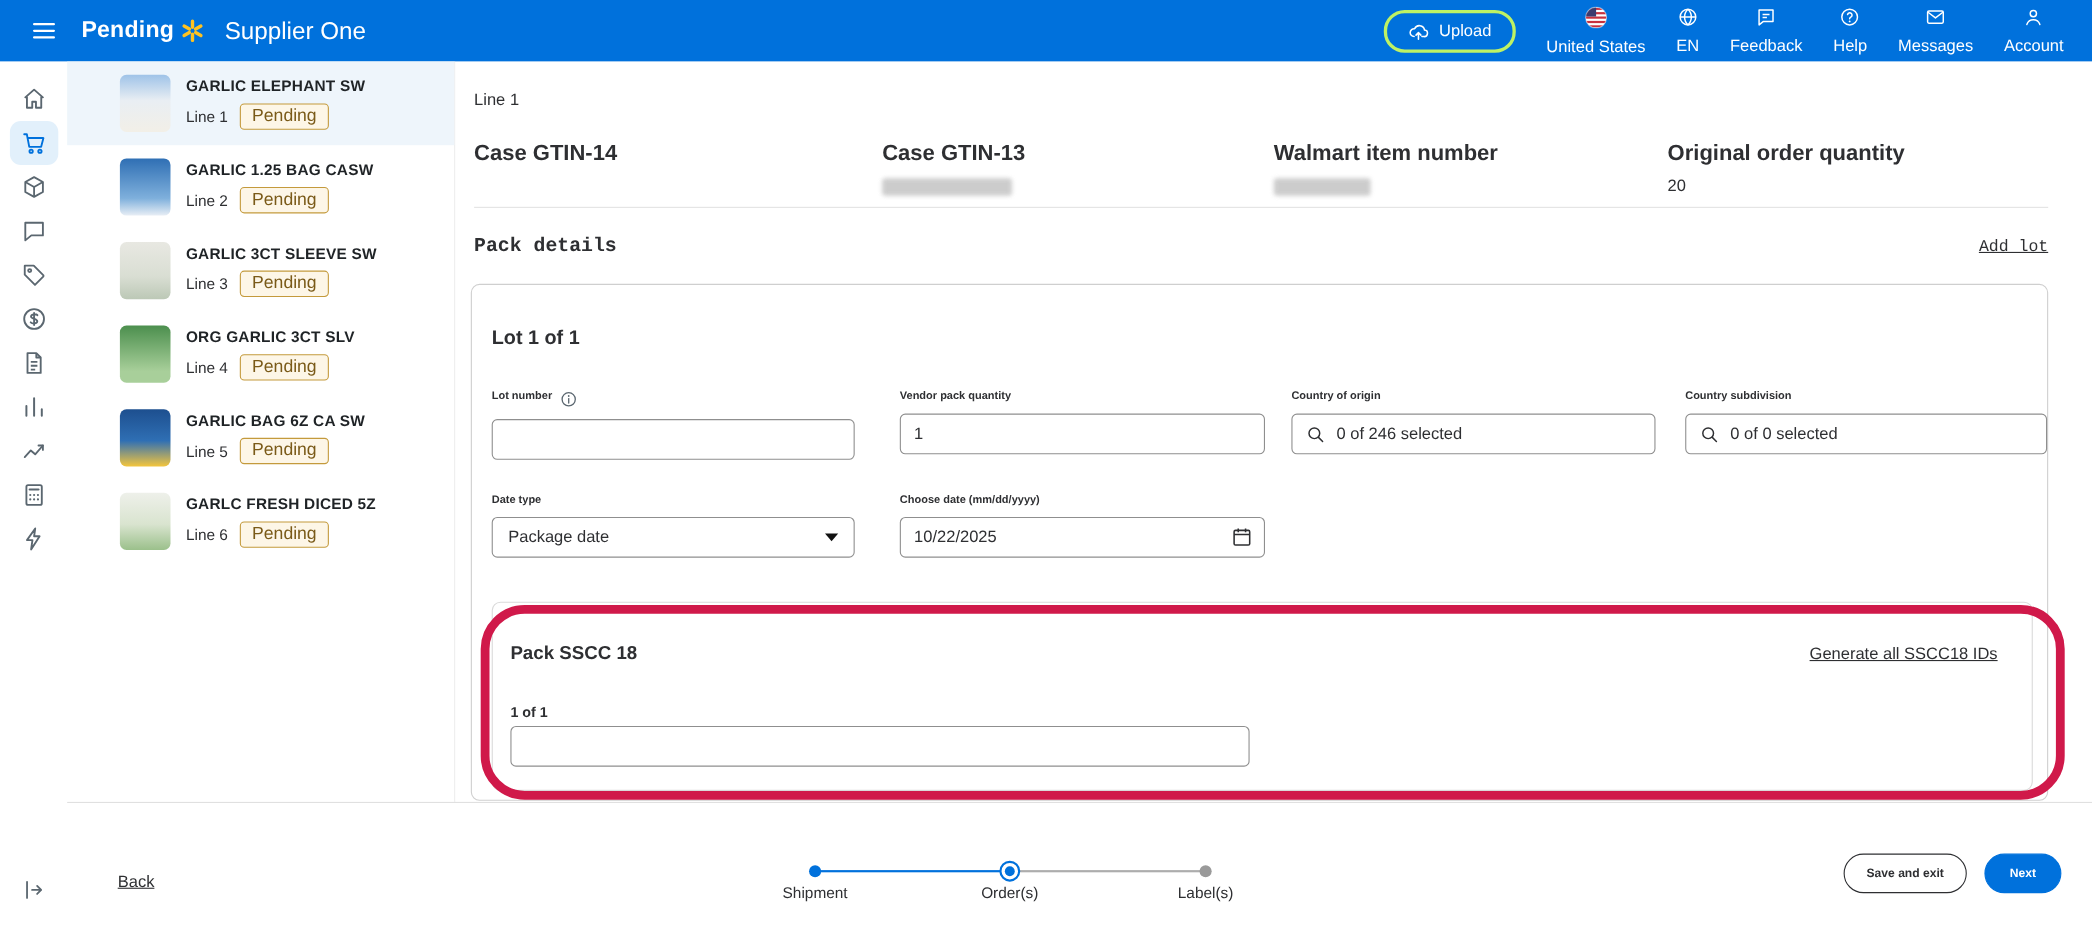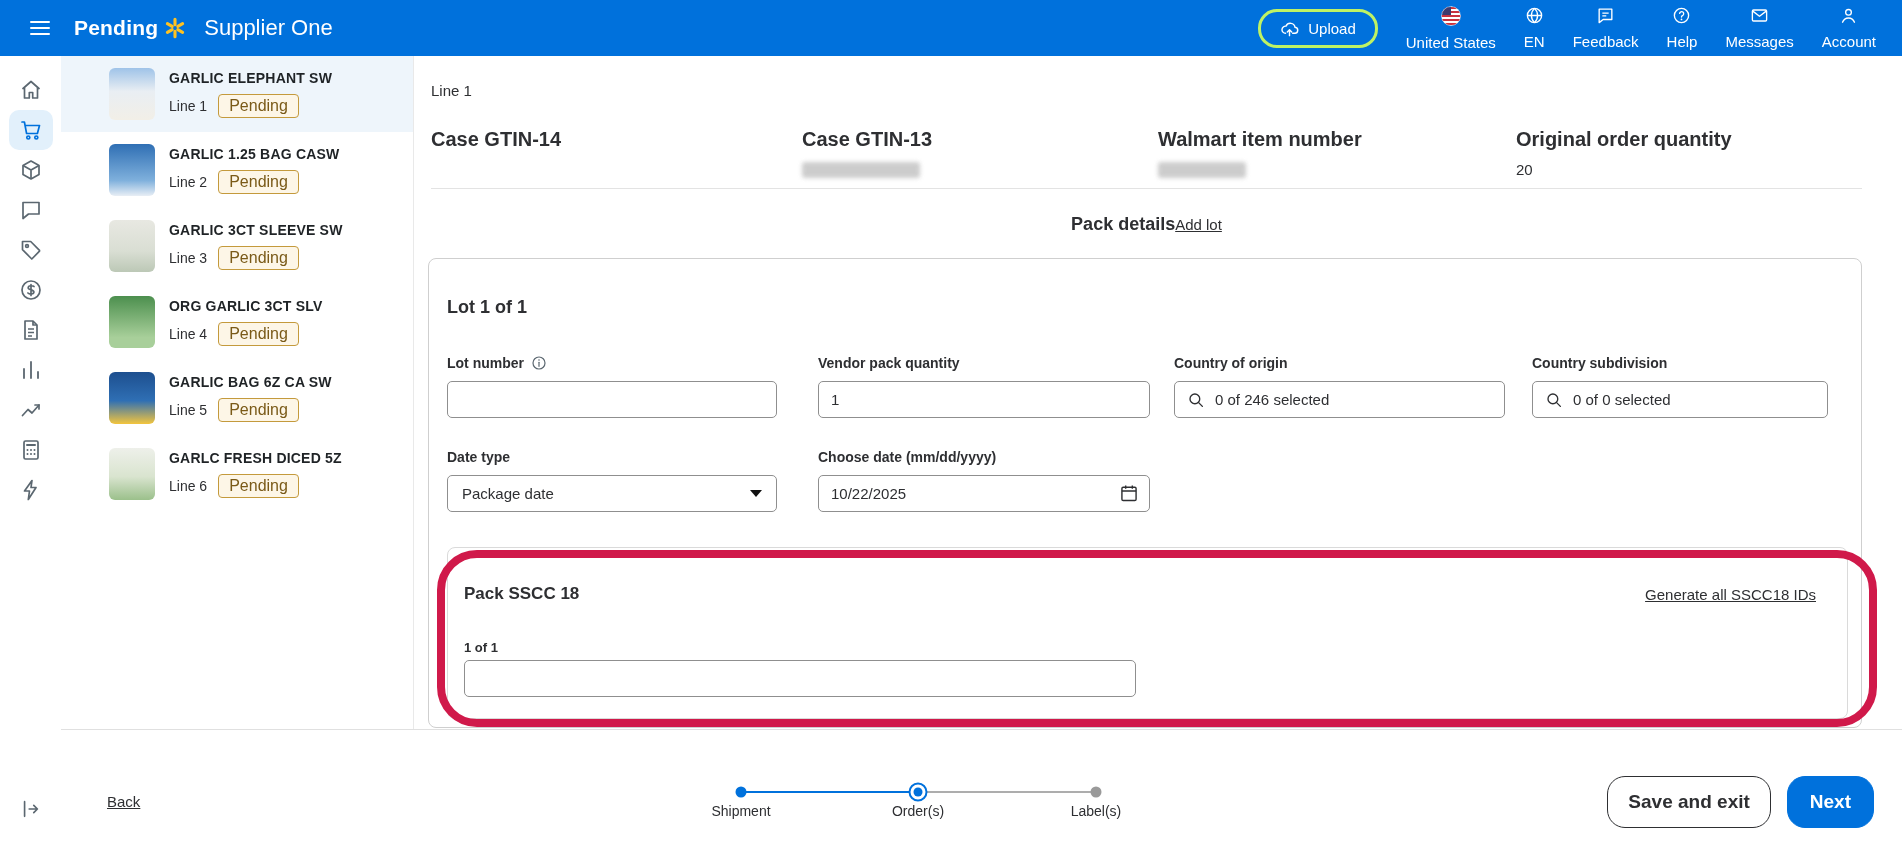--- a/index.html
+++ b/index.html
@@ -40,32 +40,32 @@
 
   
   .content { position:absolute; left:414px; top:56px; width:1488px; height:673px; background:#fff; }
   .line-label { position:absolute; left:17px; top:26px; font-size:15px; }
   .sum-grid { position:absolute; left:17px; top:72px; width:1431px; display:grid; grid-template-columns:371px 356px 358px auto; }
   .sum-label { font-size:20px; font-weight:bold; }
   .sum-value { font-size:15px; margin-top:10px; }
   .redacted { width:118px; height:16px; background:#c4c4c4; border-radius:3px; filter:blur(2px); opacity:.85; margin-top:11px; }
   .redacted.small { width:88px; }
   .content-divider { position:absolute; left:17px; top:132px; width:1431px; height:1px; background:#e3e3e3; }
-  .pack-row { position:absolute; left:17px; top:158px; width:1431px; display:flex; justify-content:center; align-items:center; }
+  .pack-row { position:absolute; left:17px; top:158px; width:1431px; display:flex; justify-content:space-between; align-items:center;font-family:Liberation Mono, monospace; }
   .pack-title { font-size:18px; font-weight:bold; }
   .link { font-size:15px; color:#2e2f32; text-decoration:underline; cursor:pointer; }
 
   .lot-card { position:absolute; left:14px; top:202px; width:1434px; height:470px; border:1px solid #cfcfcf; border-radius:8px; background:#fff; }
   .lot-title { position:absolute; left:18px; top:38px; font-size:18px; font-weight:bold; }
   .fields-grid { position:absolute; left:18px; width:1399px; display:grid; grid-template-columns:371px 356px 358px auto; }
   .row1 { top:96px; }
   .row2 { top:190px; }
-  .f-label { display:flex; gap:7px; font-size:14px; font-weight:bold; margin-bottom:10px; }
+  .f-label { display:flex; gap:7px; font-size:10px; font-weight:bold; margin-bottom:10px; }
   input.txt { height:37px; border:1px solid #8f8f8f; border-radius:5px; padding:0 12px; font-size:15px; font-family:inherit; color:#2e2f32; background:#fff; }
-  .w1{width:330px}.w2{width:332px}.w3{width:331px}.w4{width:296px}
+  .w1{width:330px}.w2{width:332px}.w3{width:331px}.w4{width:329px}
   .input-like { height:37px; border:1px solid #8f8f8f; border-radius:5px; padding:0 12px; display:flex; align-items:center; gap:10px; font-size:15px; cursor:pointer; background:#fff; }
   .select-like { height:37px; border:1px solid #8f8f8f; border-radius:5px; padding:0 14px; display:flex; align-items:center; justify-content:space-between; font-size:15px; cursor:pointer; background:#fff; }
   .caret { width:0; height:0; border-left:6px solid transparent; border-right:6px solid transparent; border-top:7px solid #111; }
   .date-wrap { position:relative; width:332px; }
   .date-wrap input { width:100%; padding-right:42px; }
   .date-icon { position:absolute; right:11px; top:8px; cursor:pointer; color:#2e2f32; }
 
   .sscc-card { position:absolute; left:18px; top:288px; width:1401px; height:172px; border:1px solid #dadada; border-radius:8px; background:#fff; }
   .sscc-head { position:absolute; left:16px; top:36px; width:1352px; display:flex; justify-content:space-between; align-items:center; }
   .sscc-title { font-size:17px; font-weight:bold; }
@@ -83,21 +83,21 @@
   .seg1 { left:680px; width:177px; background:#0071dc; }
   .seg2 { left:857px; width:178px; background:#adadad; }
   .dot { position:absolute; border-radius:50%; transform:translate(-50%,-50%); }
   .dot-complete { left:680px; top:62px; width:11px; height:11px; background:#0071dc; }
   .dot-current { left:857px; top:62px; width:19px; height:19px; background:#fff; border:2px solid #0071dc; display:flex; align-items:center; justify-content:center; }
   .dot-current .inner { width:9px; height:9px; border-radius:50%; background:#0071dc; }
   .dot-upcoming { left:1035px; top:62px; width:11px; height:11px; background:#9a9a9a; }
   .slabel { position:absolute; top:73px; transform:translateX(-50%); font-size:14px; white-space:nowrap; color:#2e2f32; }
   .sl1{left:680px}.sl2{left:857px}.sl3{left:1035px}
   .footer-actions { position:absolute; right:28px; top:46px; display:flex; gap:16px; align-items:center; }
-  .btn { height:52px; border-radius:18px; font-size:19px; font-weight:bold; padding:0 20px; cursor:pointer; font-family:inherit; display:flex; align-items:center; }
+  .btn { height:36px; border-radius:18px; font-size:11px; font-weight:bold; padding:0 20px; cursor:pointer; font-family:inherit; display:flex; align-items:center; }
   .btn-secondary { background:#fff; border:1px solid #2e2f32; color:#2e2f32; }
   .btn-primary { background:#0071dc; border:1px solid #0071dc; color:#fff; padding:0 22px; }
 
   svg { display:block; }
 </style>
 </head>
 <body>
 
 <div class="app">
 

